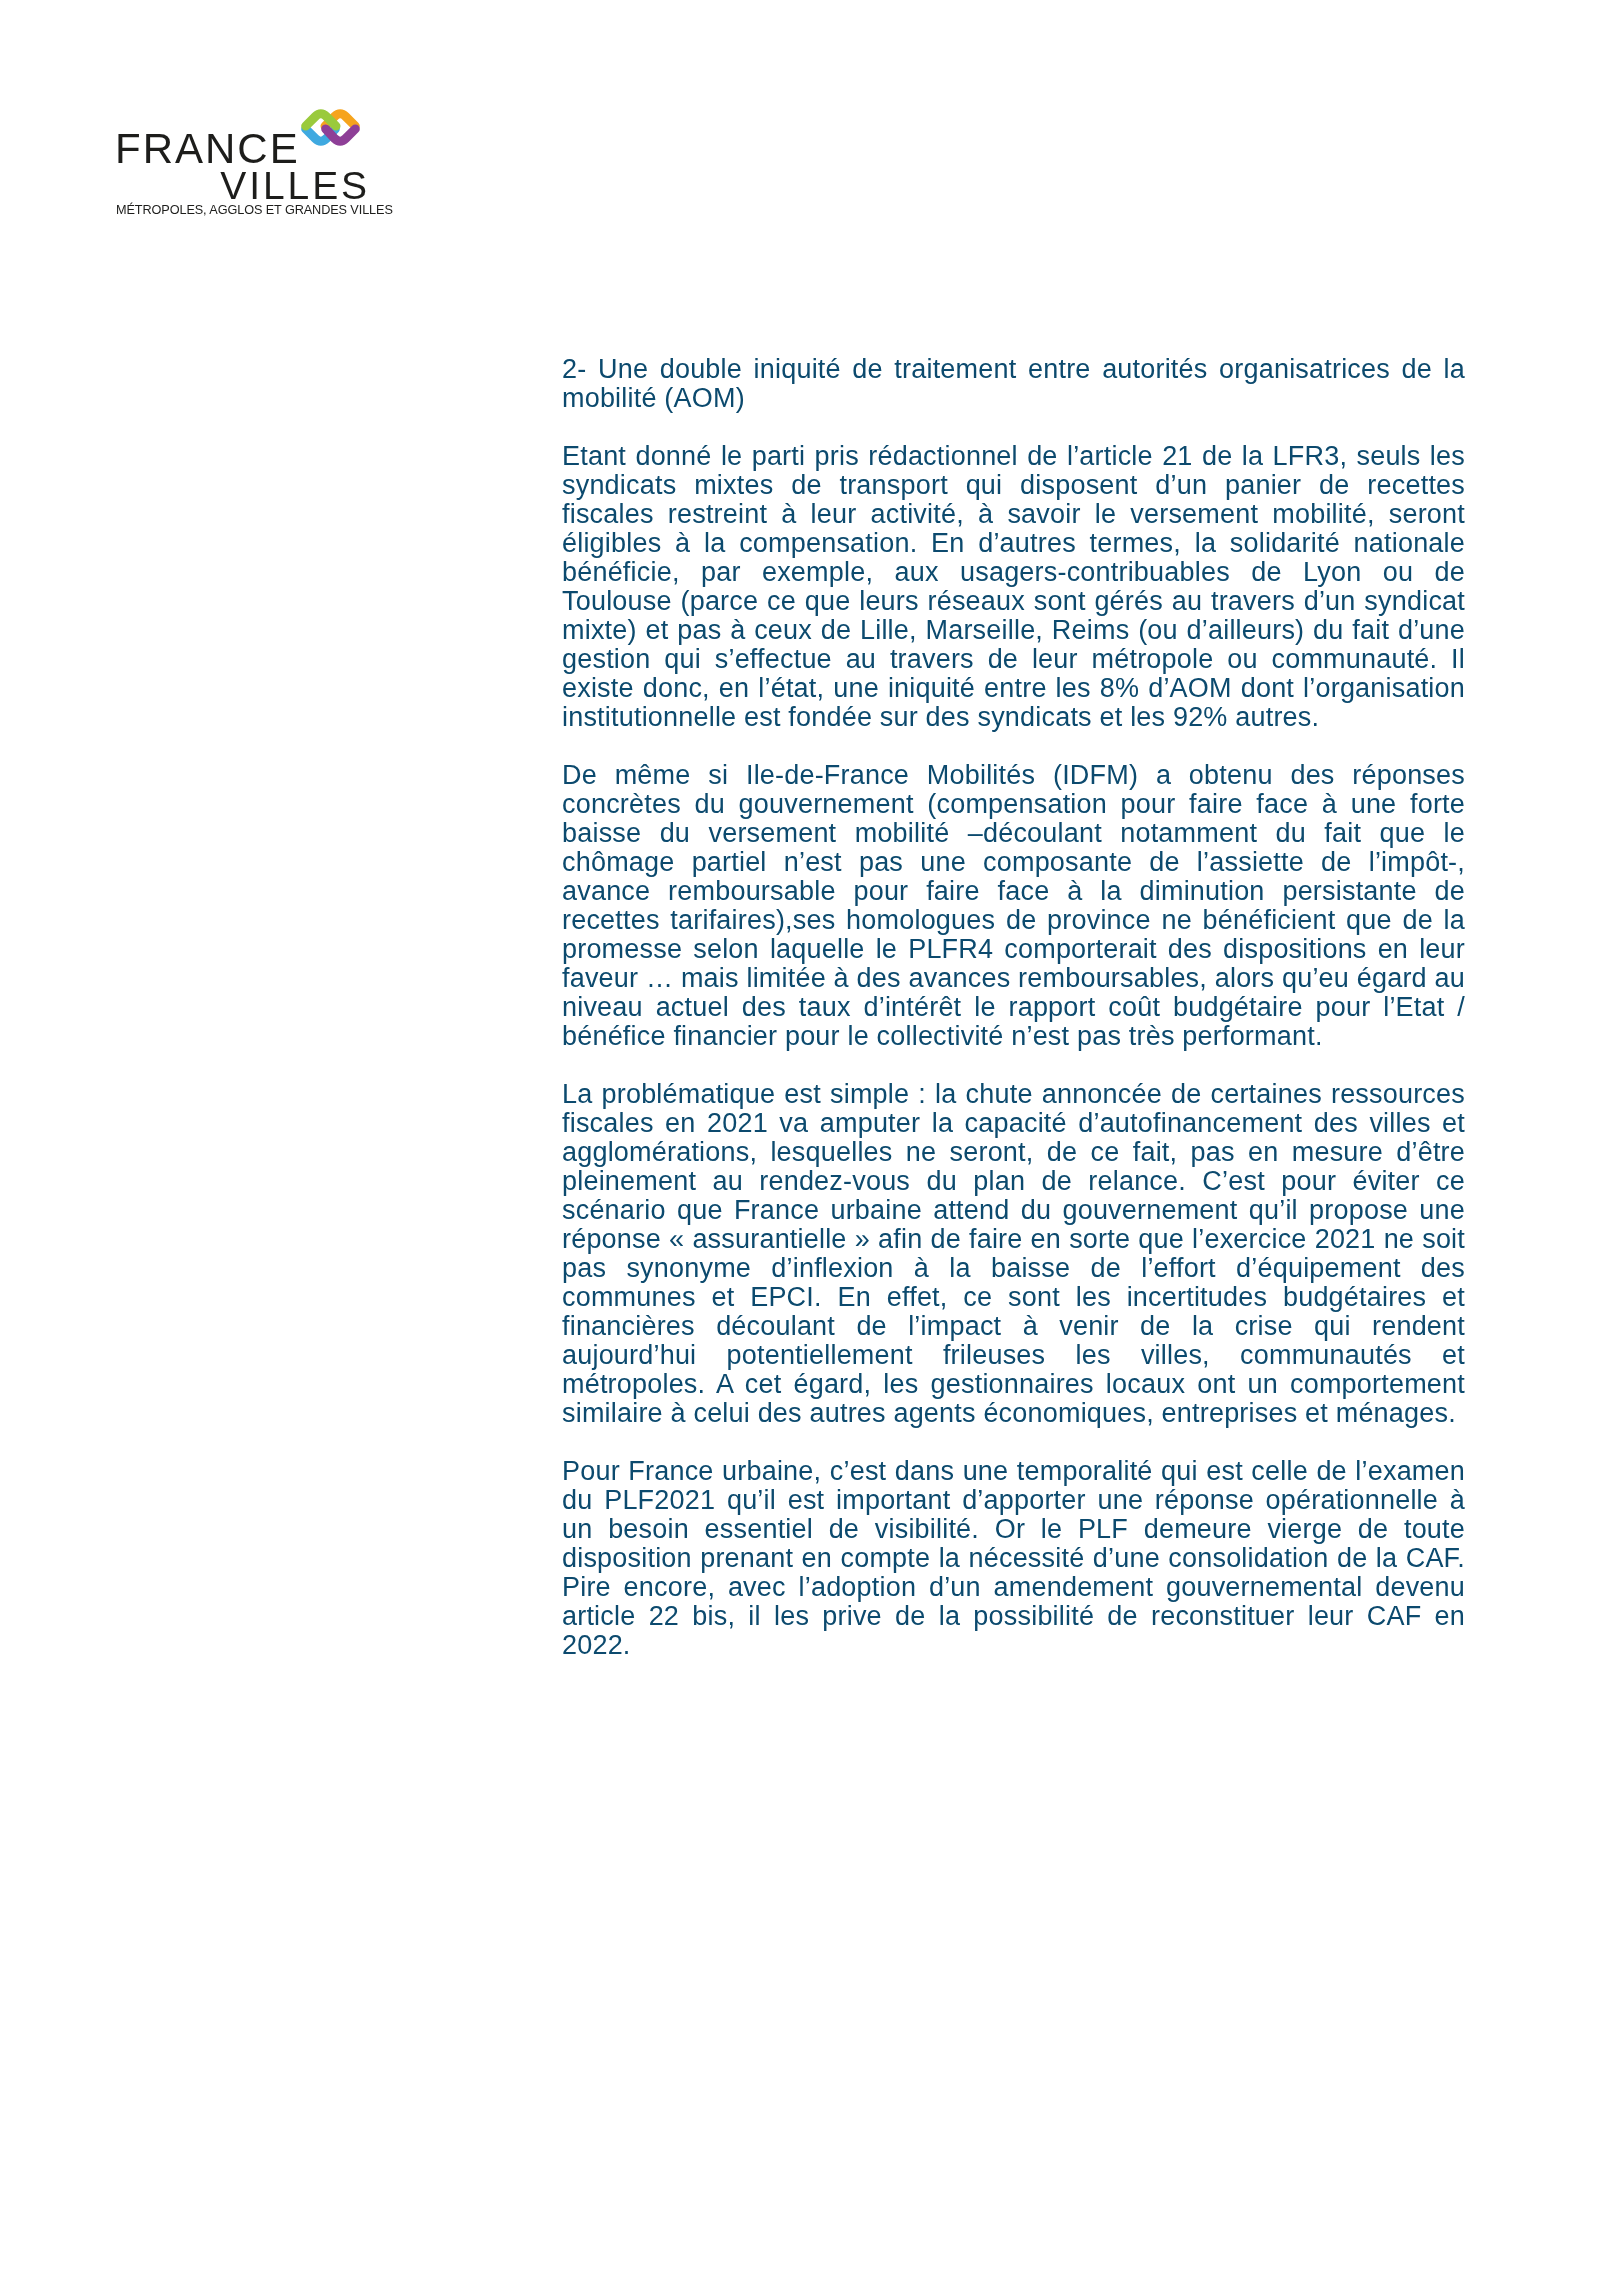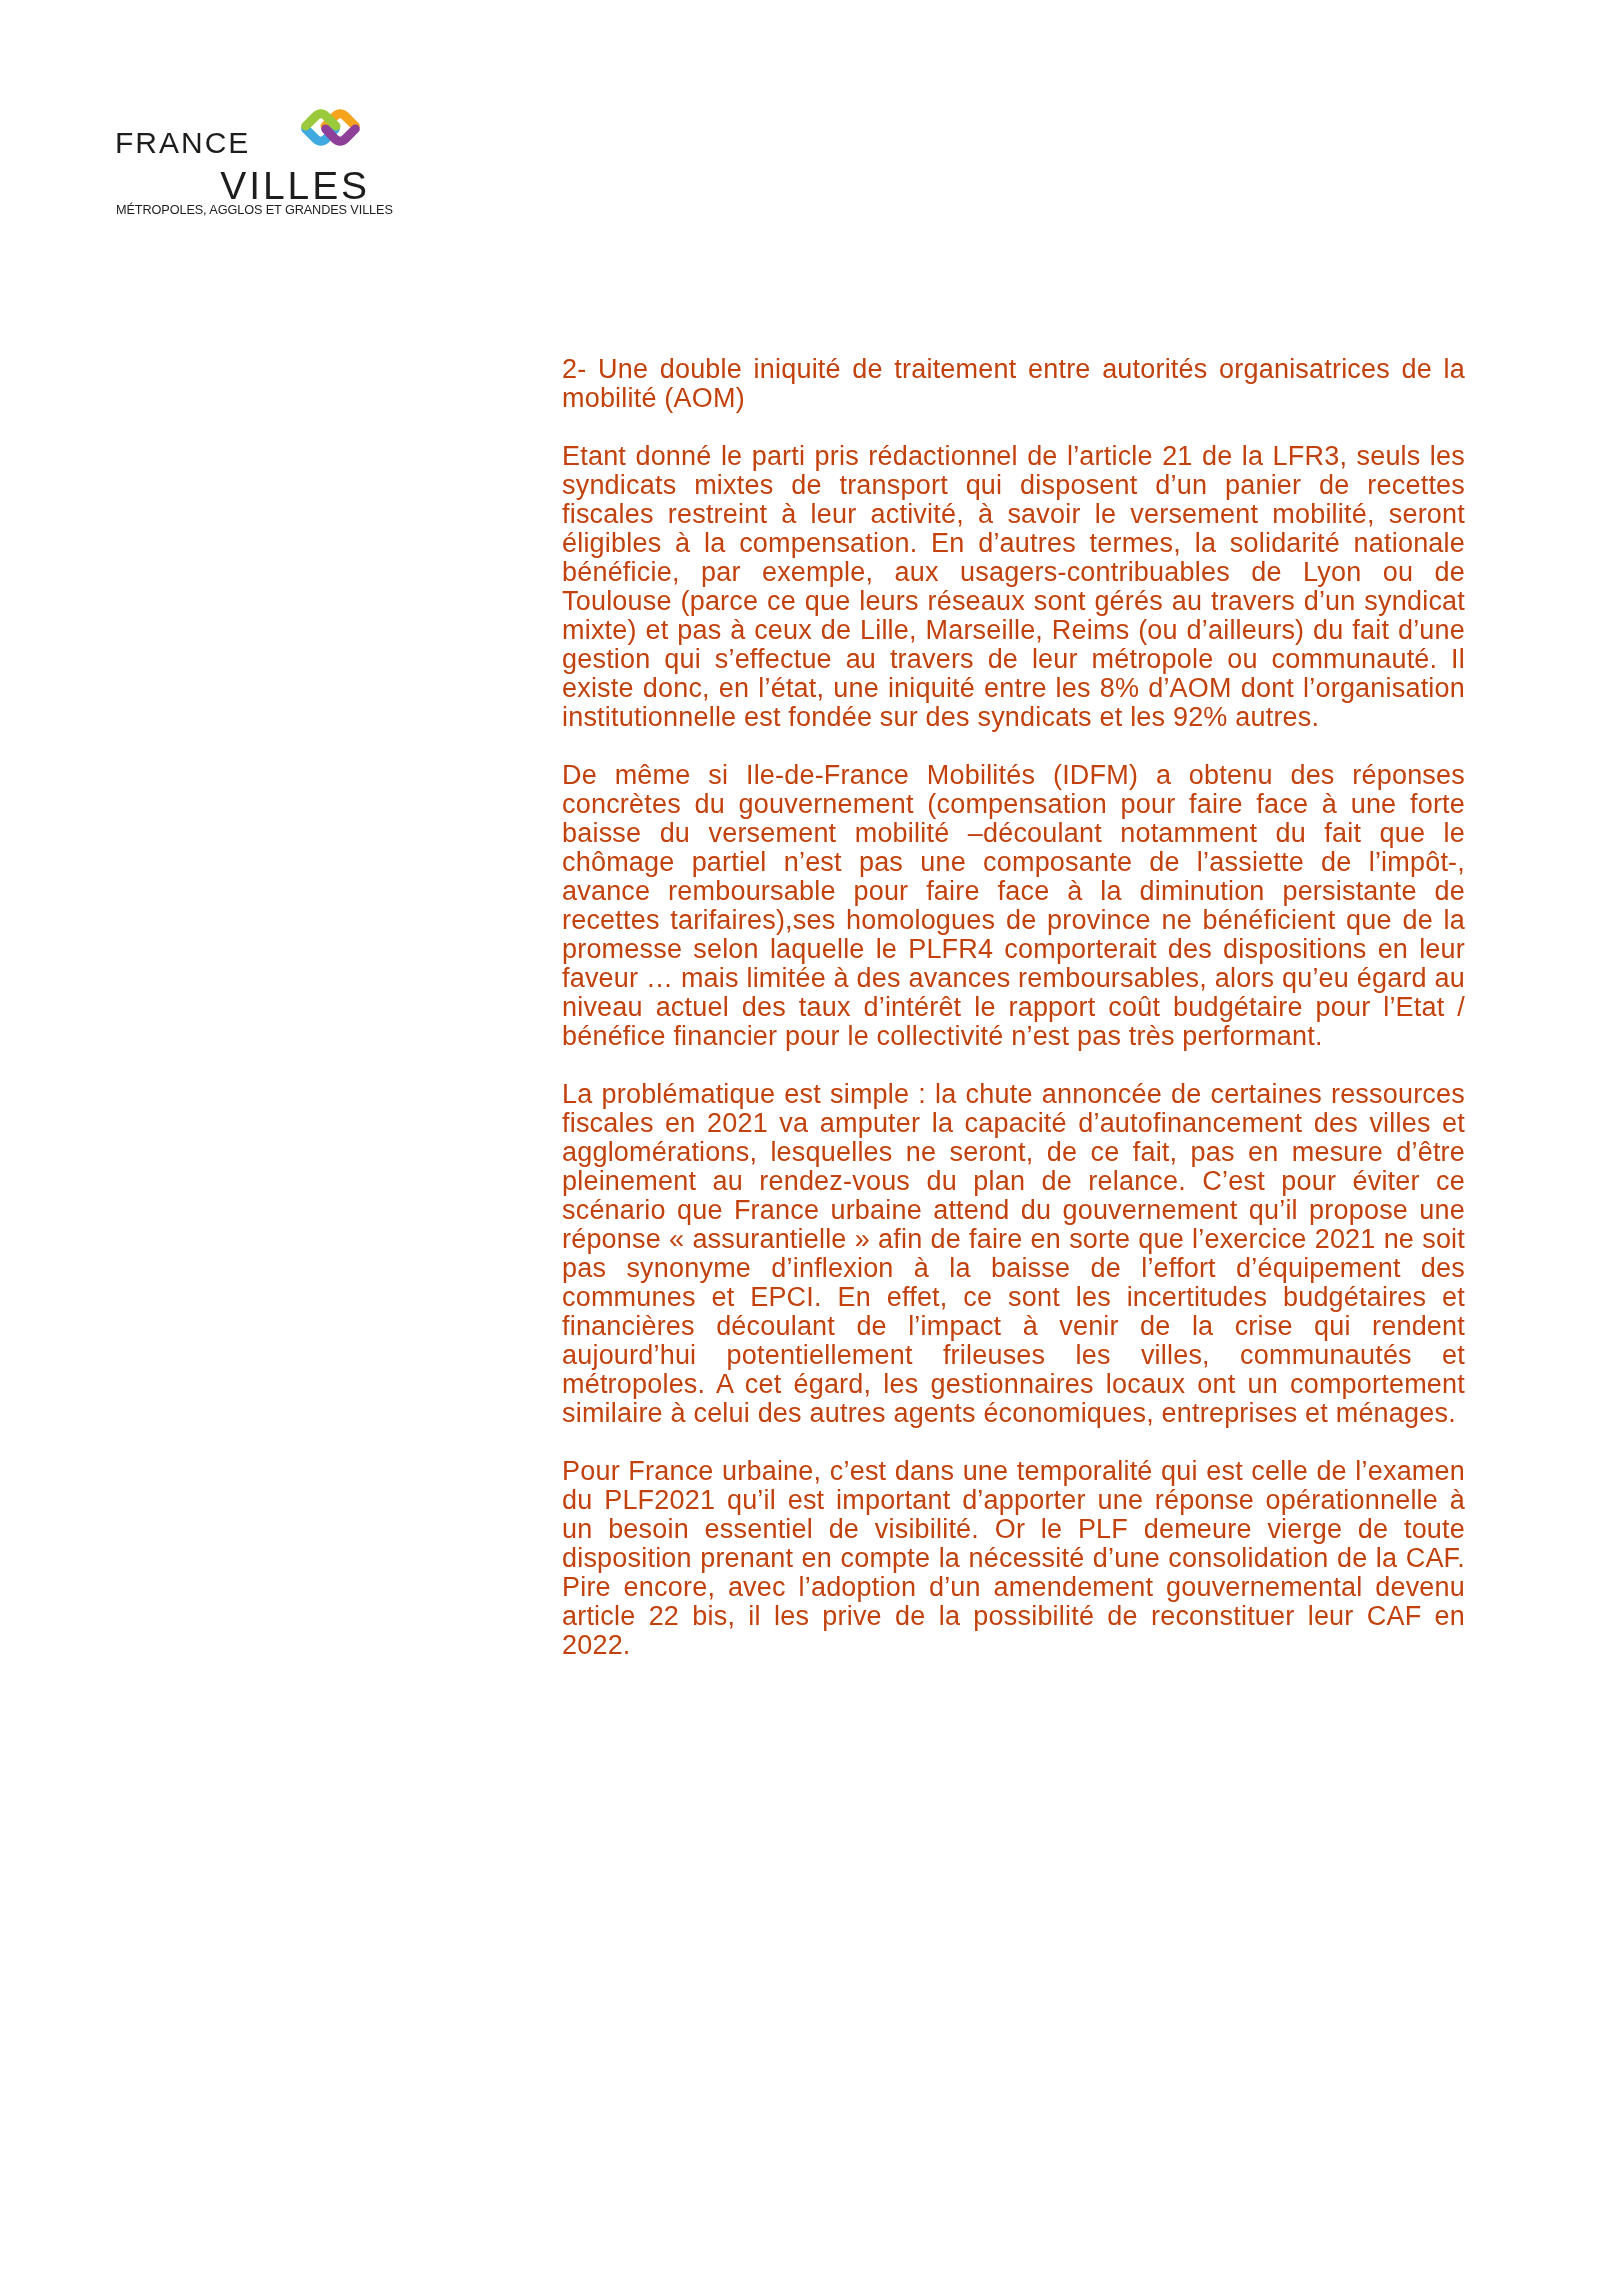--- a/index.html
+++ b/index.html
@@ -18,21 +18,21 @@
     position: absolute;
     left: 115px;
     top: 93px;
     width: 257px;
     height: 132px;
   }
   .logo-france {
     position: absolute;
     left: 0;
     top: 35px;
-    font-size: 30px;
+    font-size: 42px;
     line-height: 1;
     letter-spacing: 2px;
     font-weight: 400;
     color: #1d1d1b;
     white-space: nowrap;
   }
   .logo-urbaine {
     position: absolute;
     right: 2px;
     top: 73px;
@@ -66,21 +66,21 @@
     stroke-width: 13;
     stroke-linecap: round;
   }
 
   
   .textblock {
     position: absolute;
     left: 562px;
     top: 355px;
     width: 903px;
-    color: #c2410c;
+    color: #0c4a6e;
     font-size: 27px;
     line-height: 29px;
     letter-spacing: 0.2px;
     text-align: justify;
   }
   .textblock p {
     margin: 0 0 29px 0;
   }
   .textblock p:last-child { margin-bottom: 4px; }
 </style>

